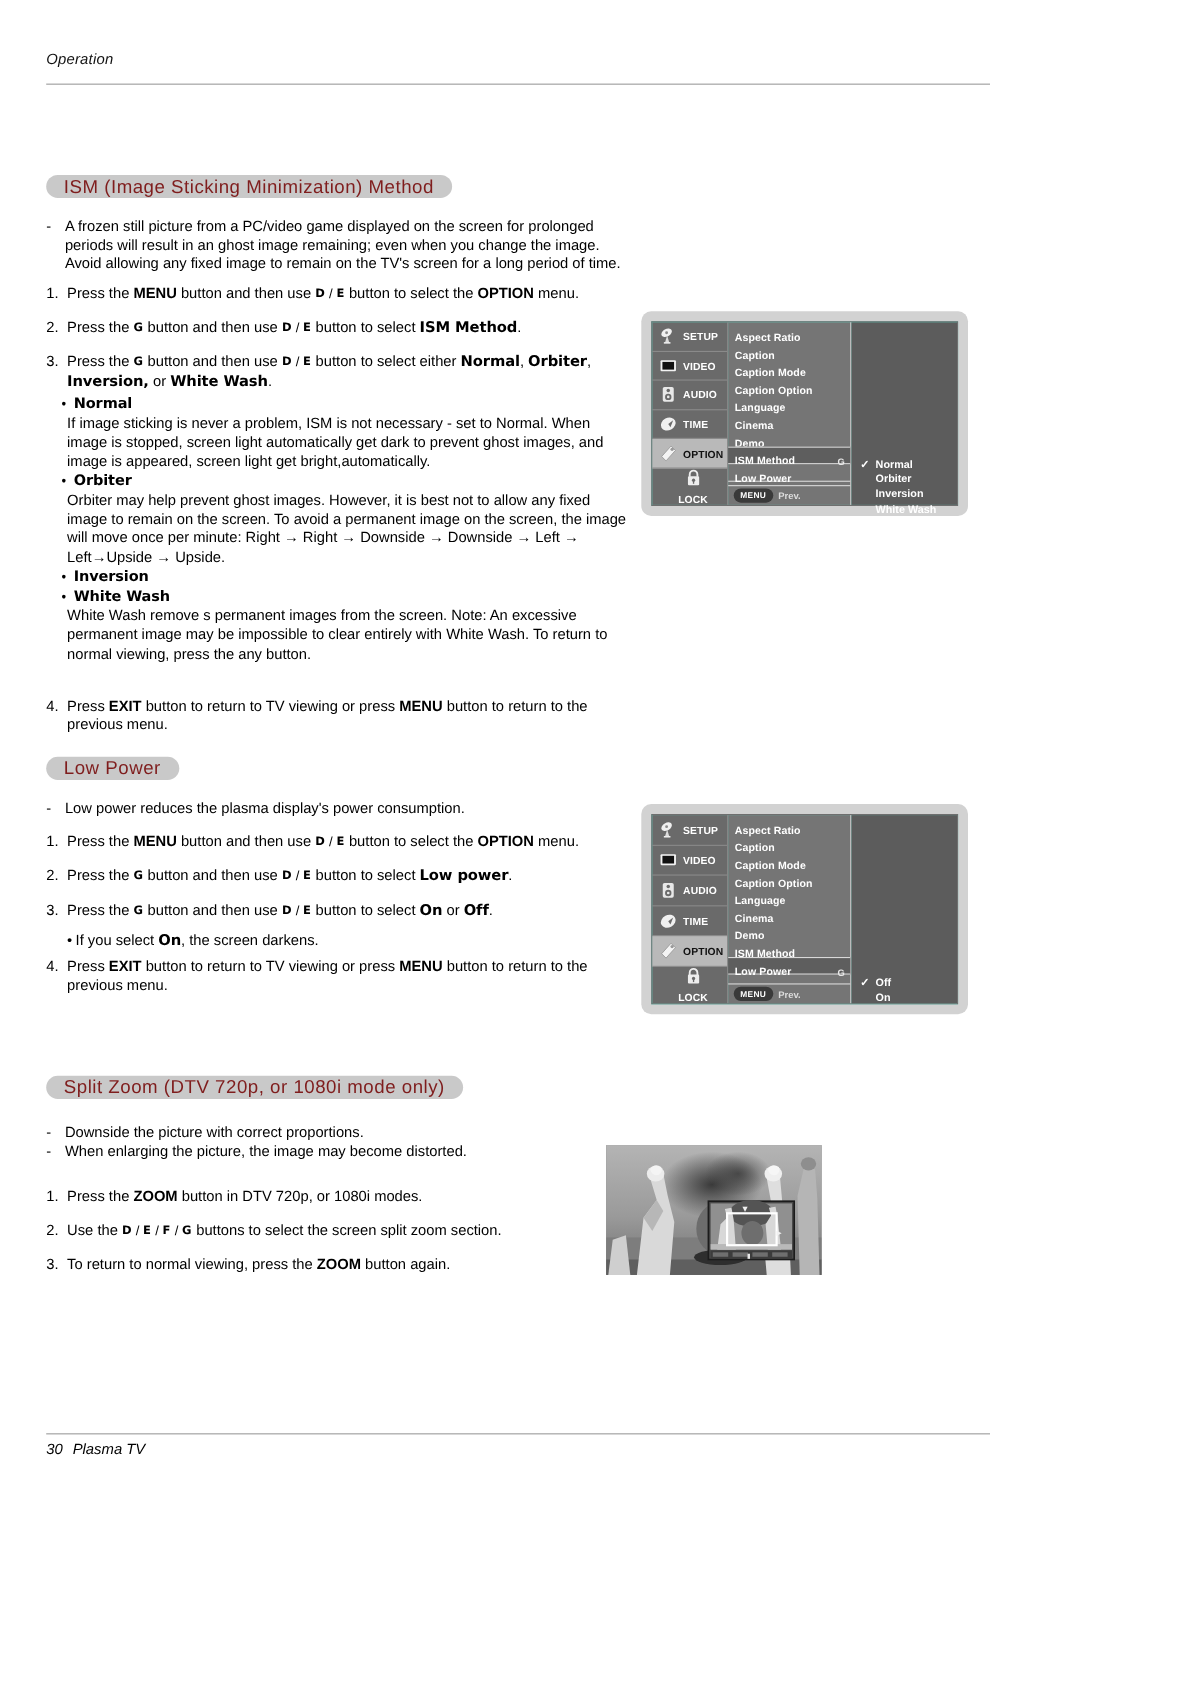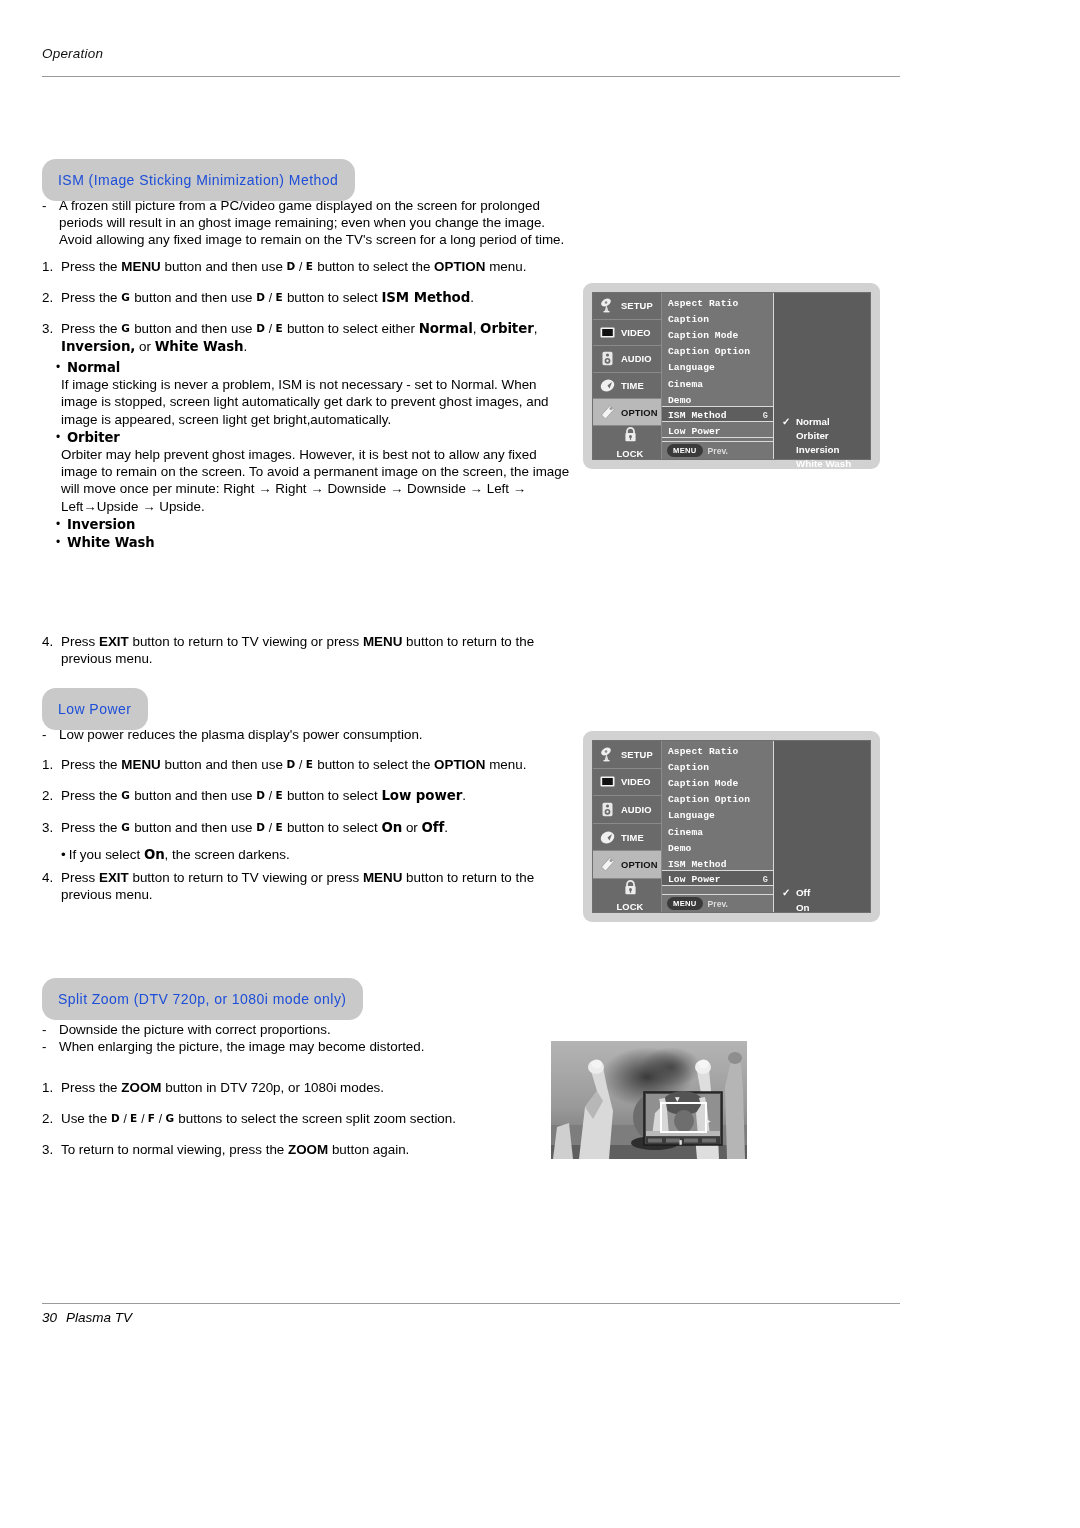--- a/index.html
+++ b/index.html
@@ -14,23 +14,23 @@
   .runhead{position:absolute;left:42px;top:46px;font-style:italic;font-size:13.5px;color:#111;letter-spacing:.2px;}
   .runrule{position:absolute;left:42px;top:76px;width:858px;height:1px;background:#9b9b9b;}
 
   
   .footrule{position:absolute;left:42px;top:1303px;width:858px;height:1px;background:#9b9b9b;}
   .footer{position:absolute;left:42px;top:1310px;font-style:italic;font-size:13.5px;color:#000000;}
   .footer .pnum{margin-right:9px;}
 
   
   .pill{
-    position:absolute;background:#c9c9c9;border-radius:14px;height:42px;
+    position:absolute;background:#c9c9c9;border-radius:14px;height:21px;
     display:flex;align-items:center;padding:0 17px 0 16px;
-    font-size:14px;color:#1d4ed8;letter-spacing:.45px;white-space:nowrap;
+    font-size:17px;color:#7f1d1d;letter-spacing:.45px;white-space:nowrap;
   }
 
   
   .tblock{position:absolute;font-size:13.4px;line-height:17.2px;color:#000;}
   .tblock.w1{width:535px;}
   .tblock.w2{width:520px;}
   .tblock.w3{width:540px;}
   .row{display:flex;}
   .marker{width:19px;flex:none;}
   .marker.dash{width:17px;}
@@ -67,24 +67,23 @@
   .side-item:last-child{border-bottom:none;flex-direction:column;}
   .side-item.active{background:#b9b9b9;color:#111;}
   .sicon{width:17px;height:17px;flex:none;position:relative;}
   .sicon svg{display:block;width:17px;height:17px;}
 
   .osd-mid{
     width:112px;flex:none;background:#757575;border-right:1px solid #d9d9d9;
     display:flex;flex-direction:column;box-sizing:border-box;
   }
   .mrow{
-    height:16.1px;display:flex;align-items:flex-end;padding:12px 5px 0 6px;
+    height:16.1px;display:flex;align-items:center;padding:12px 5px 0 6px;
     font-size:9.6px;font-weight:bold;color:#fff;letter-spacing:.1px;
     box-sizing:border-box;
-    font-family:Liberation Mono, monospace;
   }
   .mrow .mlab{flex:1;white-space:nowrap;}
   .mrow .marrow{font-size:8.5px;font-weight:bold;color:#e8e8e8;}
   .mrow.sel{background:#5e5e5e;border-top:1px solid #d9d9d9;border-bottom:1px solid #d9d9d9;}
   .mrow.plain-bottom{border-bottom:1px solid #d9d9d9;}
   .menufoot{
     margin-top:auto;height:18px;display:flex;align-items:center;gap:5px;
     padding-left:5px;border-top:1px solid #d9d9d9;box-sizing:border-box;
   }
   .menupill{
@@ -155,20 +154,21 @@
       <div class="subbul">
           <div class="bdot">•</div>
           <div class="bullhead">Inversion</div>
         </div>
     </div>
     <div>
       <div class="subbul">
           <div class="bdot">•</div>
           <div class="bullhead">White Wash</div>
         </div>
+      <div class="ind">White Wash remove s permanent images from the screen. Note: An excessive permanent image may be impossible to clear entirely with White Wash. To return to normal viewing, press the any button.</div>
     </div>
   </div>
 
   <div class="tblock w1" style="left:42px;top:633px;">
     <div class="row">
       <div class="marker">4.</div>
       <div class="txt"><span>Press </span><b>EXIT</b><span> button to return to TV viewing or press </span><b>MENU</b><span> button to return to the previous menu.</span></div>
     </div>
   </div>
 

